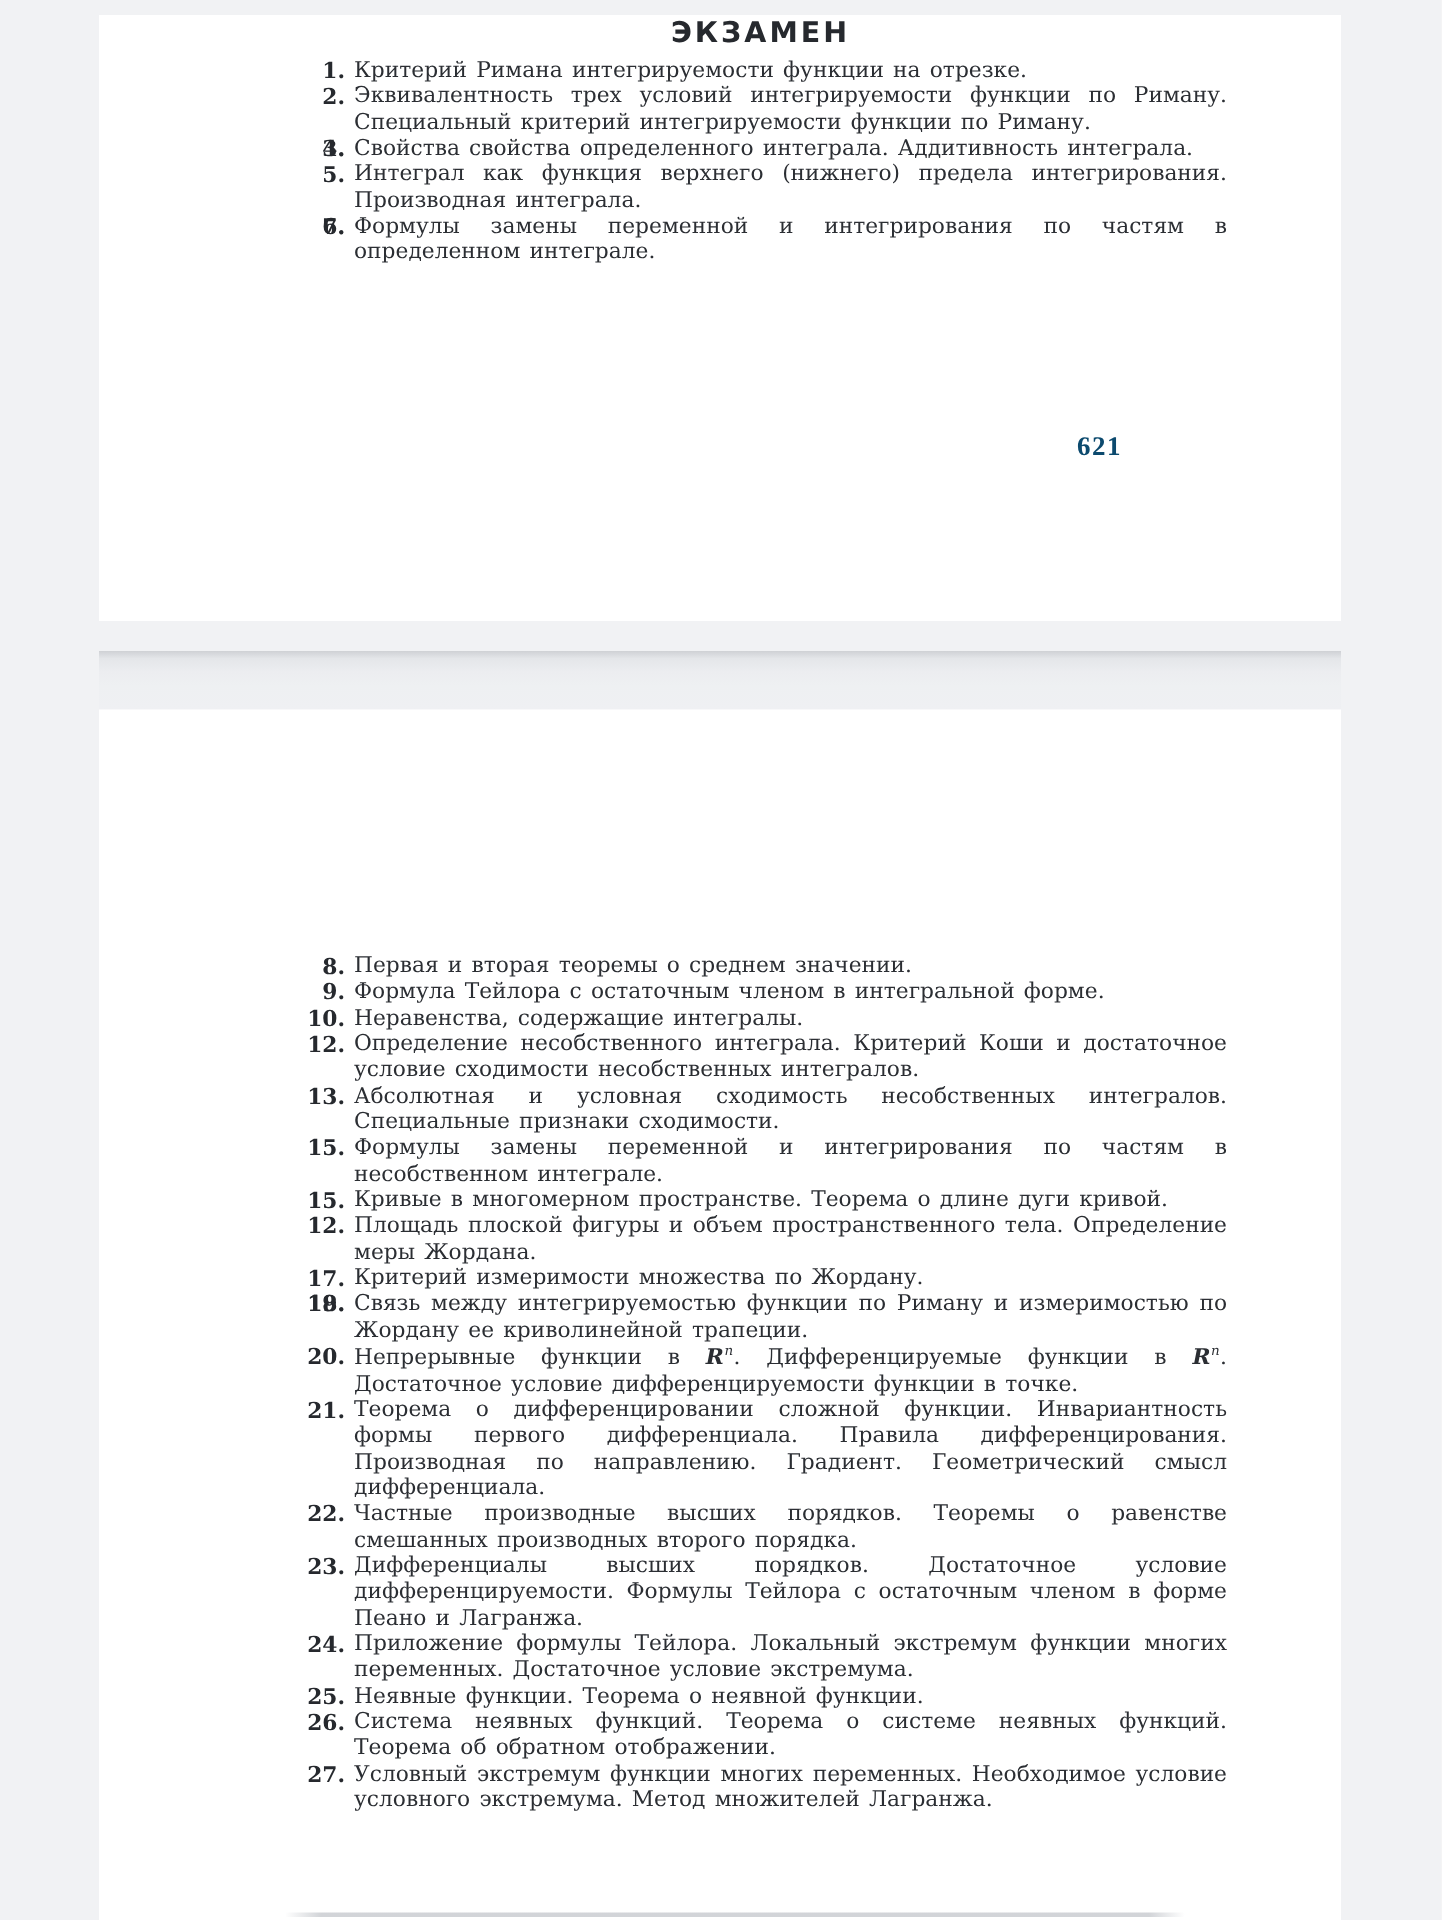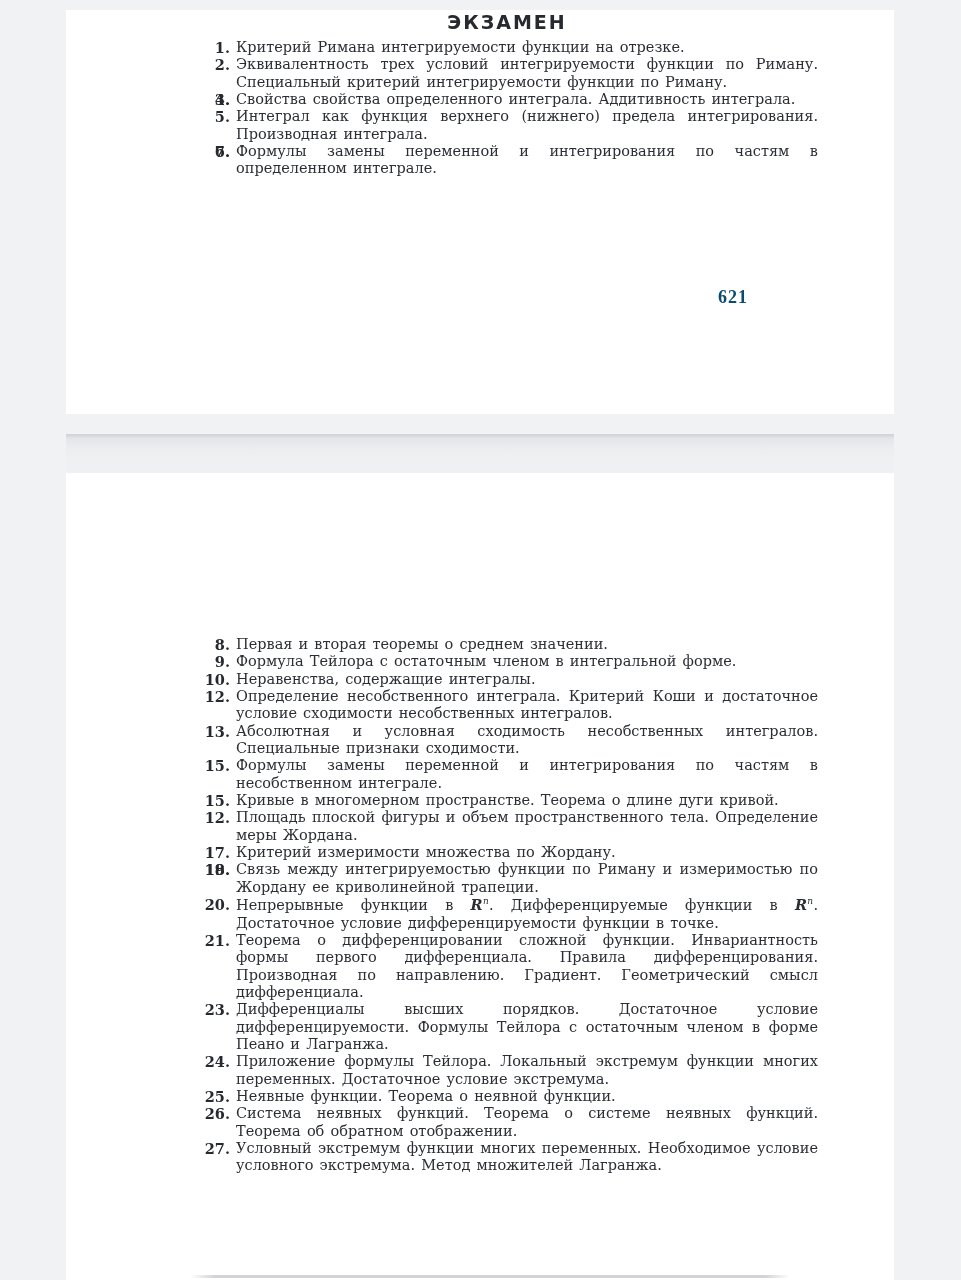--- a/index.html
+++ b/index.html
@@ -135,20 +135,21 @@
         <li class="item"><span class="num">12.</span><span class="txt">Определение несобственного интеграла. Критерий Коши и достаточное условие сходимости несобственных интегралов.</span></li>
         <li class="item"><span class="num">13.</span><span class="txt">Абсолютная и условная сходимость несобственных интегралов. Специальные признаки сходимости.</span></li>
         <li class="item"><span class="num">15.</span><span class="txt">Формулы замены переменной и интегрирования по частям в несобственном интеграле.</span></li>
         <li class="item"><span class="num">15.</span><span class="txt">Кривые в многомерном пространстве. Теорема о длине дуги кривой.</span></li>
         <li class="item"><span class="num">12.</span><span class="txt">Площадь плоской фигуры и объем пространственного тела. Определение меры Жордана.</span></li>
         <li class="item"><span class="num">17.</span><span class="txt">Критерий измеримости множества по Жордану.</span></li>
         <li class="item"><span class="num">18.</span></li>
         <li class="item"><span class="num">19.</span><span class="txt">Связь между интегрируемостью функции по Риману и измеримостью по Жордану ее криволинейной трапеции.</span></li>
         <li class="item"><span class="num">20.</span><span class="txt">Непрерывные функции в <b><i>R</i></b><sup><i>n</i></sup>. Дифференцируемые функции в <b><i>R</i></b><sup><i>n</i></sup>. Достаточное условие дифференцируемости функции в точке.</span></li>
         <li class="item"><span class="num">21.</span><span class="txt">Теорема о дифференцировании сложной функции. Инвариантность формы первого дифференциала. Правила дифференцирования. Производная по направлению. Градиент. Геометрический смысл дифференциала.</span></li>
+        <li class="item"><span class="num">22.</span><span class="txt">Частные производные высших порядков. Теоремы о равенстве смешанных производных второго порядка.</span></li>
         <li class="item"><span class="num">23.</span><span class="txt">Дифференциалы высших порядков. Достаточное условие дифференцируемости. Формулы Тейлора с остаточным членом в форме Пеано и Лагранжа.</span></li>
         <li class="item"><span class="num">24.</span><span class="txt">Приложение формулы Тейлора. Локальный экстремум функции многих переменных. Достаточное условие экстремума.</span></li>
         <li class="item"><span class="num">25.</span><span class="txt">Неявные функции. Теорема о неявной функции.</span></li>
         <li class="item"><span class="num">26.</span><span class="txt">Система неявных функций. Теорема о системе неявных функций. Теорема об обратном отображении.</span></li>
         <li class="item"><span class="num">27.</span><span class="txt">Условный экстремум функции многих переменных. Необходимое условие условного экстремума. Метод множителей Лагранжа.</span></li>
       </ol>
     <div class="cutoff-line"></div>
   </div>
 
 </div>

